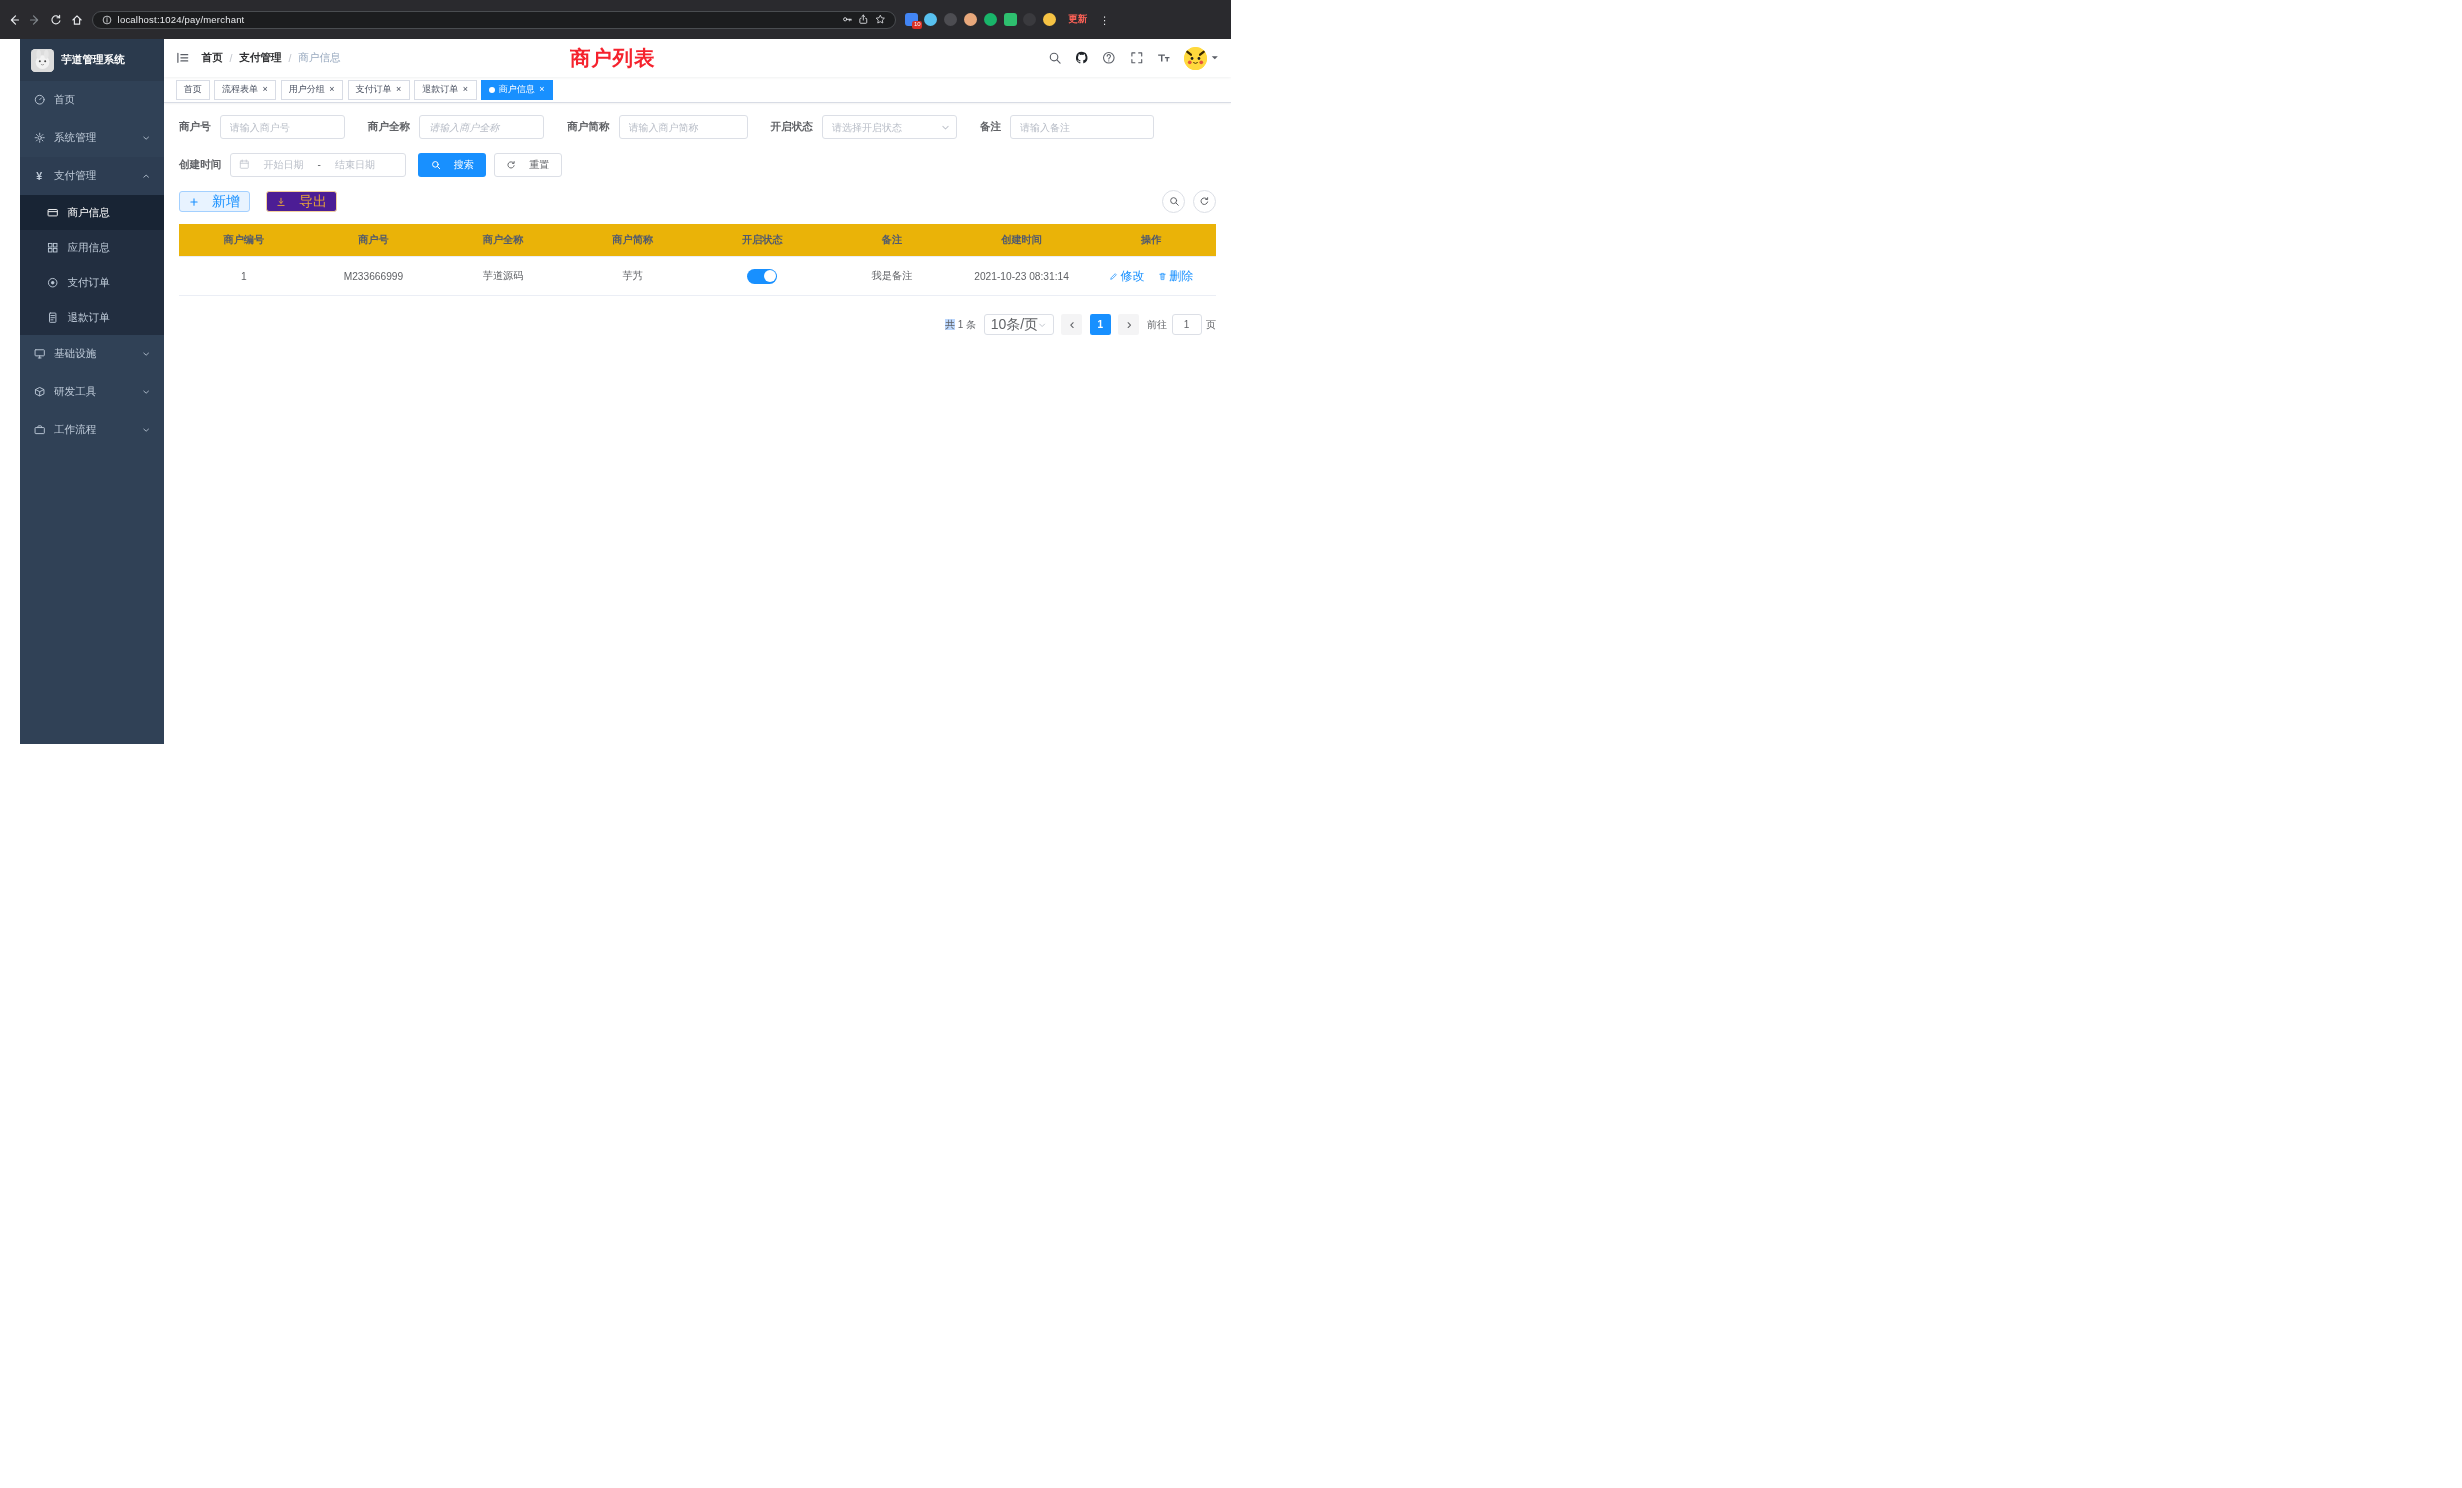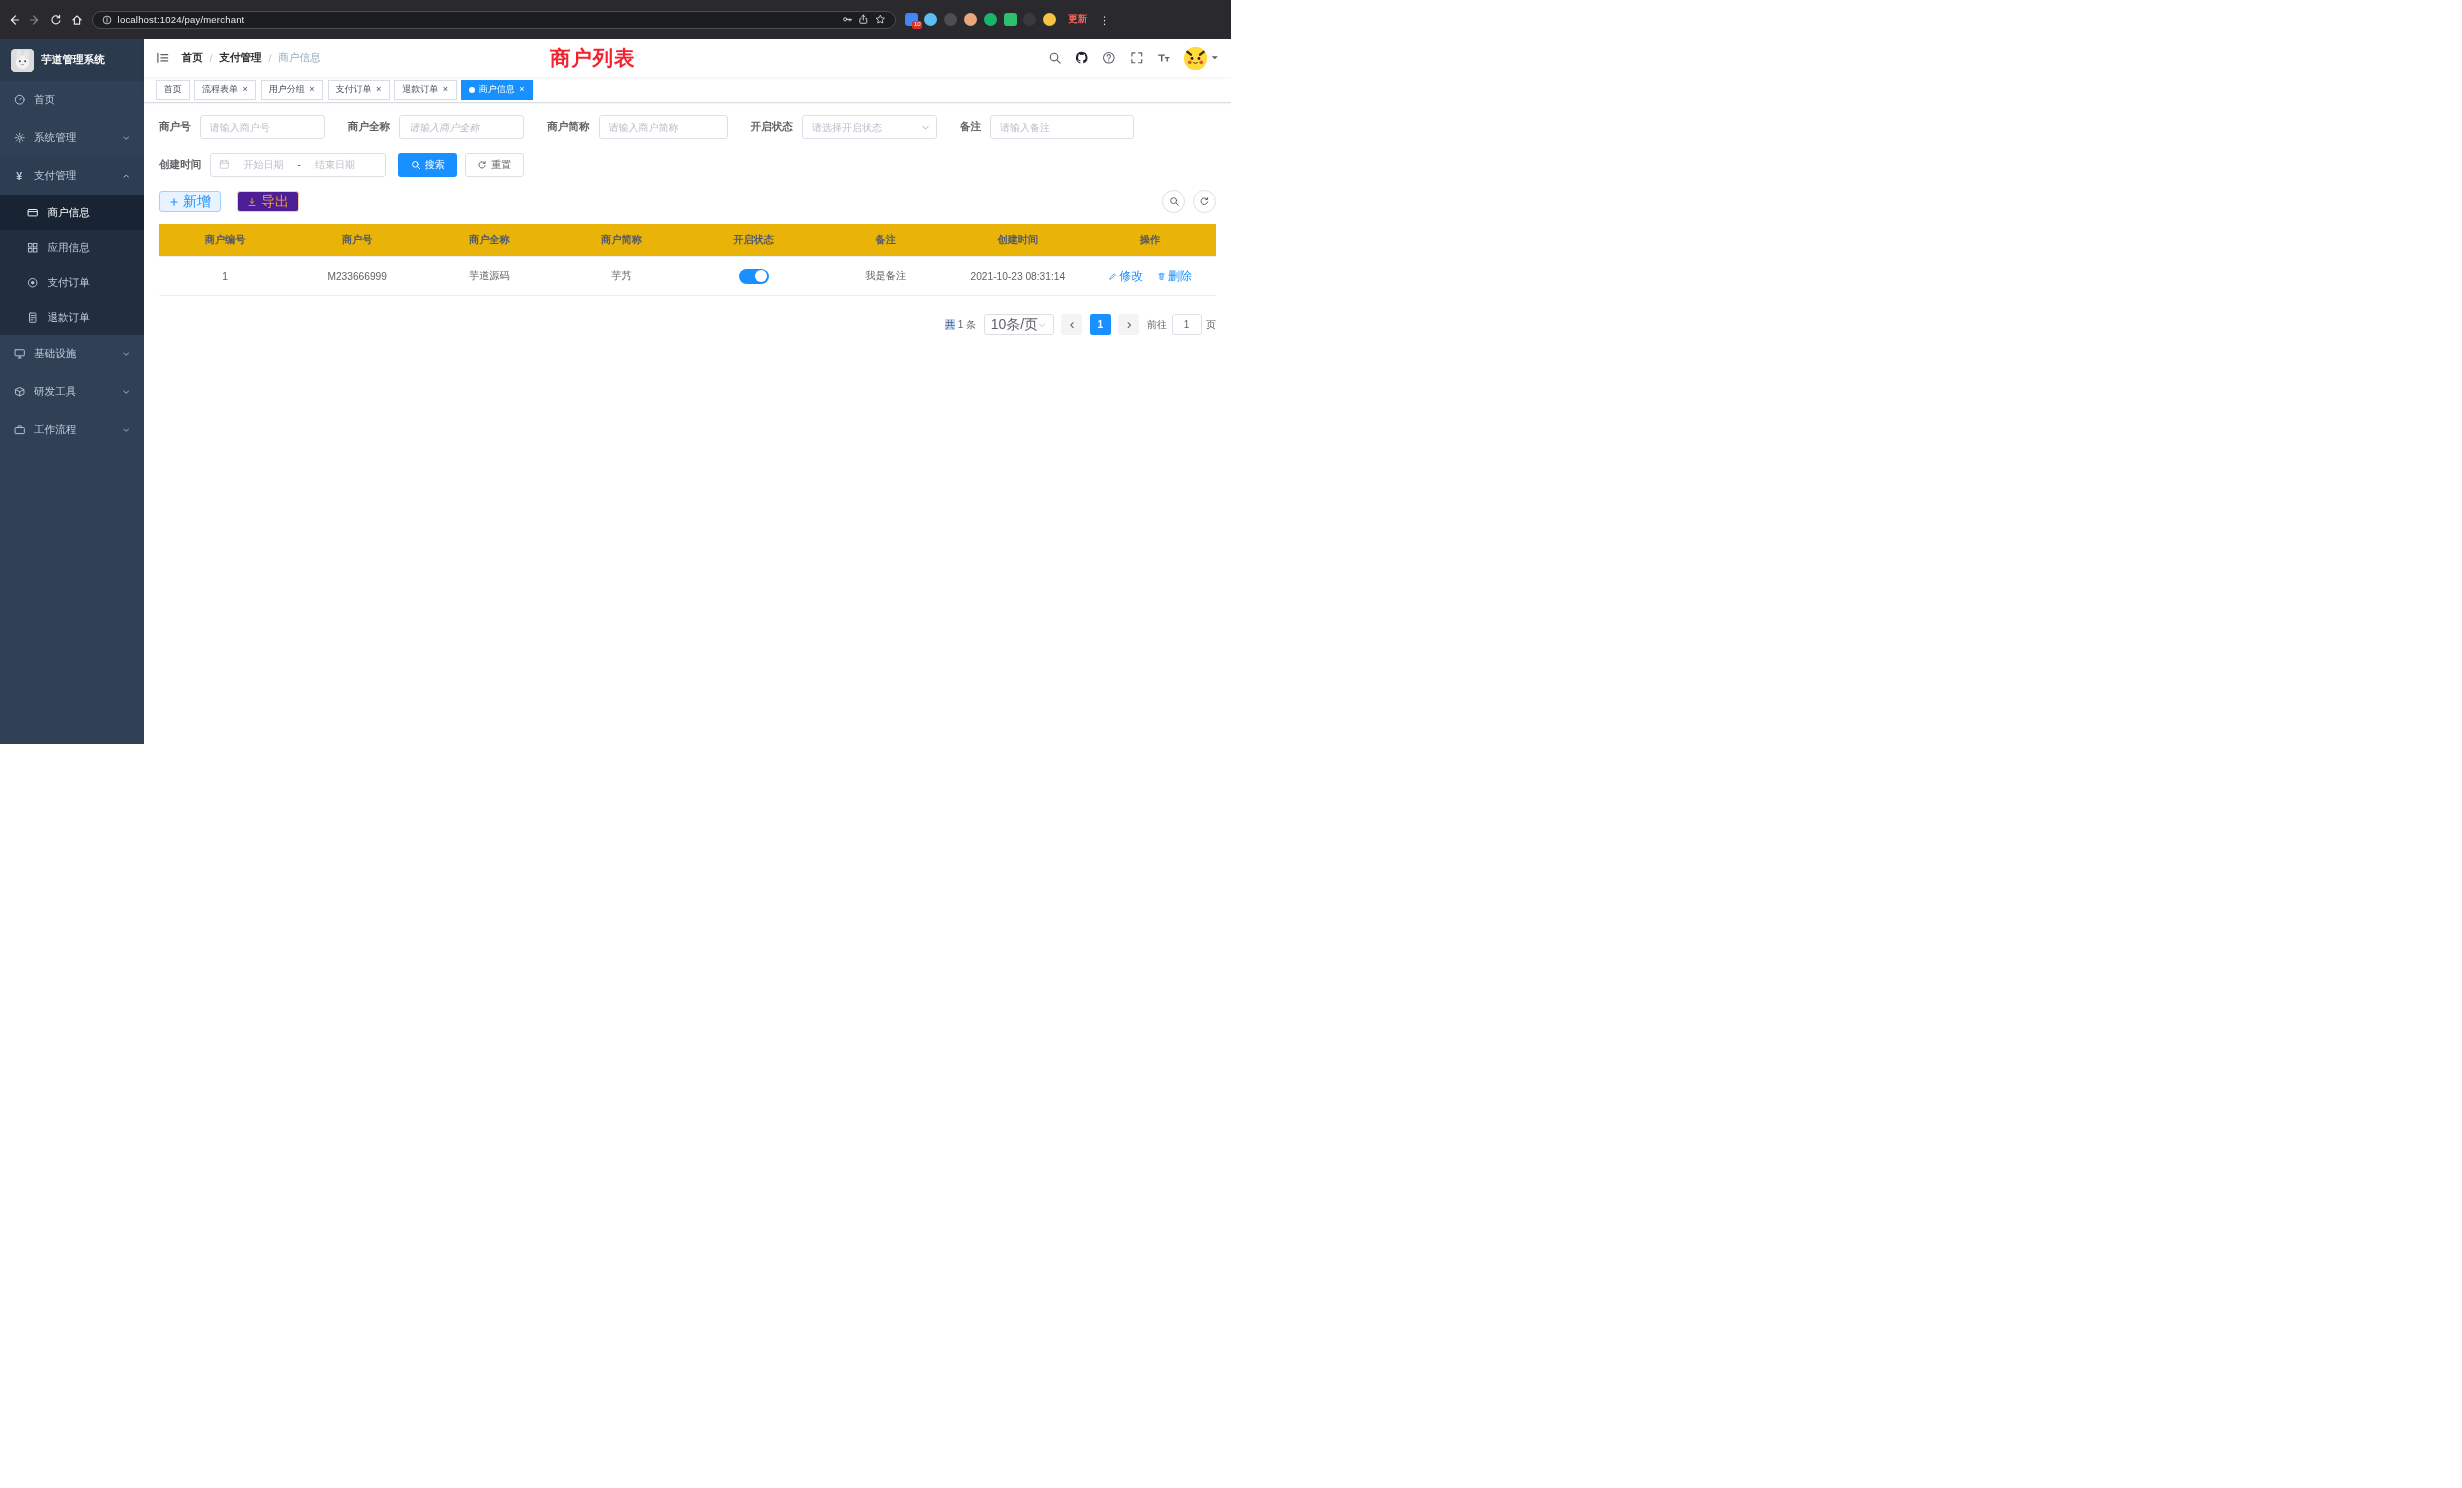--- a/index.html
+++ b/index.html
@@ -18,21 +18,21 @@
   .ext { width:13px; height:13px; border-radius:50%; position:relative; cursor:pointer; }
   .ext.sq { border-radius:3px; }
   .ext-badge { position:absolute; right:-4.5px; bottom:-3px; background:#d93025; color:#fff; font-size:6px; line-height:7.6px; padding:0 1.5px; border-radius:2.3px; }
   .update-btn { color:#ff6257; font-size:9.5px; font-weight:700; cursor:pointer; padding:1.5px 3px; }
   .kebab { color:#e8eaed; font-size:10.6px; cursor:pointer; }
 
   
   .app { display:flex; height:720px; }
 
   
-  .sidebar { width:144px; background:#304156; color:#bfcbd9; flex:0 0 auto; display:flex; flex-direction:column; }
+  .sidebar { width:144px; background:#304156; color:#bfcbd9; flex:0 0 auto; display:flex; flex-direction:column;margin-left:20px; }
   .logo-row { height:42px; display:flex; align-items:center; gap:7.6px; padding:0 10.6px; background:#2b3a4d; }
   .logo-avatar { width:23px; height:23px; border-radius:4.5px; background:#d9d9d9; overflow:hidden; flex:0 0 auto; }
   .logo-title { color:#fff; font-size:10.6px; font-weight:700; }
   .menu-item { height:38px; display:flex; align-items:center; gap:9px; padding:0 13.6px; font-size:10.6px; cursor:pointer; }
   .menu-item .mi-icon { width:11.4px; height:11.4px; color:#bfcbd9; flex:0 0 auto; }
   .menu-item .yen-glyph { width:11.4px; text-align:center; font-weight:700; font-size:10.6px; }
   .chev { margin-left:auto; width:8.3px; height:8.3px; color:#bfcbd9; }
   .group-open { background:#2d3d52; }
   .submenu-item { height:35px; display:flex; align-items:center; gap:9px; padding:0 13.6px 0 27px; font-size:10.6px; background:#222e40; cursor:pointer; color:#bfcbd9; }
   .submenu-item.active { background:#182434; color:#ffffff; }
@@ -70,21 +70,21 @@
   .el-input { height:24px; border:0.8px solid #dcdfe6; border-radius:3px; padding:0 9px; font-size:10px; color:#606266; outline:none; width:100%; background:#fff; }
   .el-input::placeholder { color:#b8bdc7; }
   .inp-wrap { position:relative; display:flex; align-items:center; }
   .sel-chev { position:absolute; right:6.8px; width:9px; height:9px; color:#c0c4cc; pointer-events:none; }
   .date-range { width:176px; height:24px; border:0.8px solid #dcdfe6; border-radius:3px; display:flex; align-items:center; padding:0 7.6px; gap:4.5px; }
   .date-range .cal { width:10.6px; height:10.6px; color:#c0c4cc; flex:0 0 auto; }
   .date-inp { border:none; outline:none; width:59px; text-align:center; font-size:10px; color:#606266; }
   .date-inp::placeholder { color:#b8bdc7; }
   .date-sep { color:#606266; font-size:10px; }
 
-  .btn { height:24px; display:inline-flex; align-items:center; gap:4px; border-radius:3px; font-size:10px; padding:0 11.4px; cursor:pointer; border:0.8px solid transparent; }
+  .btn { height:24px; display:inline-flex; align-items:center; gap:13px; border-radius:3px; font-size:10px; padding:0 11.4px; cursor:pointer; border:0.8px solid transparent; }
   .btn-ico { width:10px; height:10px; }
   .btn-primary { background:#1890ff; color:#fff; margin-left:3px; }
   .btn-default { background:#fff; color:#606266; border-color:#dcdfe6; margin-left:7.6px; }
 
   .toolbar-row { display:flex; align-items:center; margin-bottom:10.6px; }
   .btn-sm { height:21px; font-size:14px; padding:0 9px; }
   .btn-add { background:#e8f3ff; color:#1890ff; border-color:#a3d0ff; }
   .btn-export { background:#4c1d95; color:#e6a23c; border-color:#f3d19e; margin-left:16px; }
   .tool-right { margin-left:auto; display:flex; align-items:center; gap:7.6px; }
   .circle-btn { width:23px; height:23px; border-radius:50%; border:0.8px solid #dcdfe6; background:#fff; display:flex; align-items:center; justify-content:center; color:#606266; cursor:pointer; }

